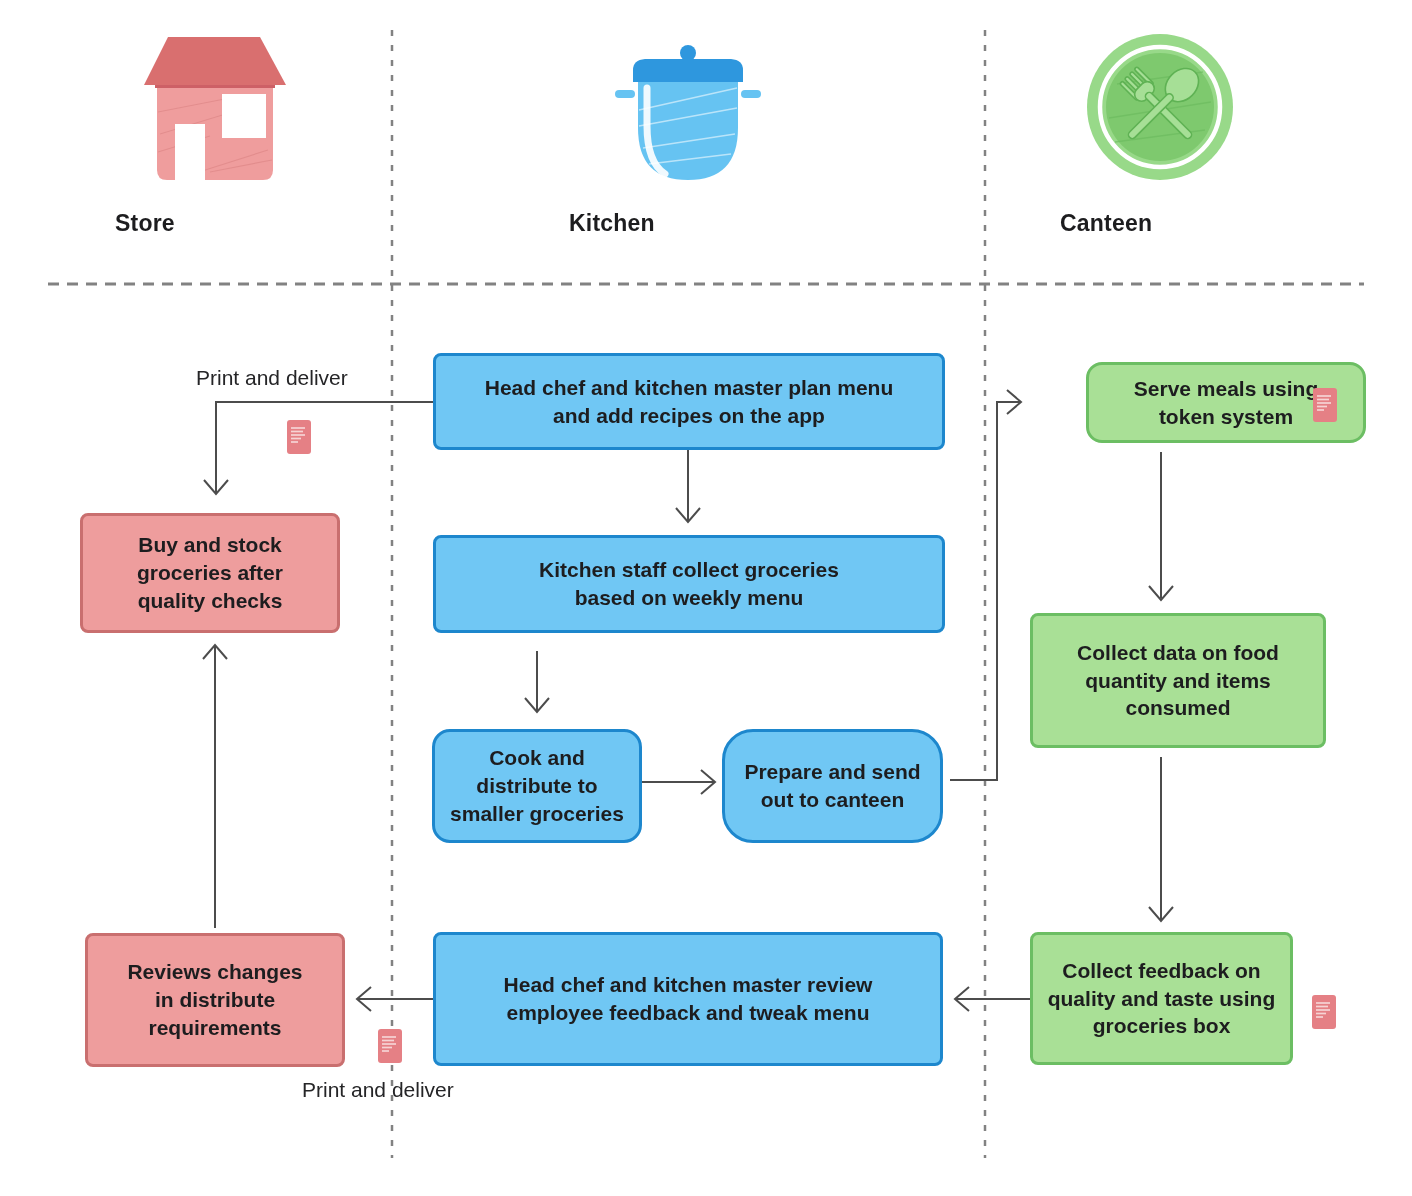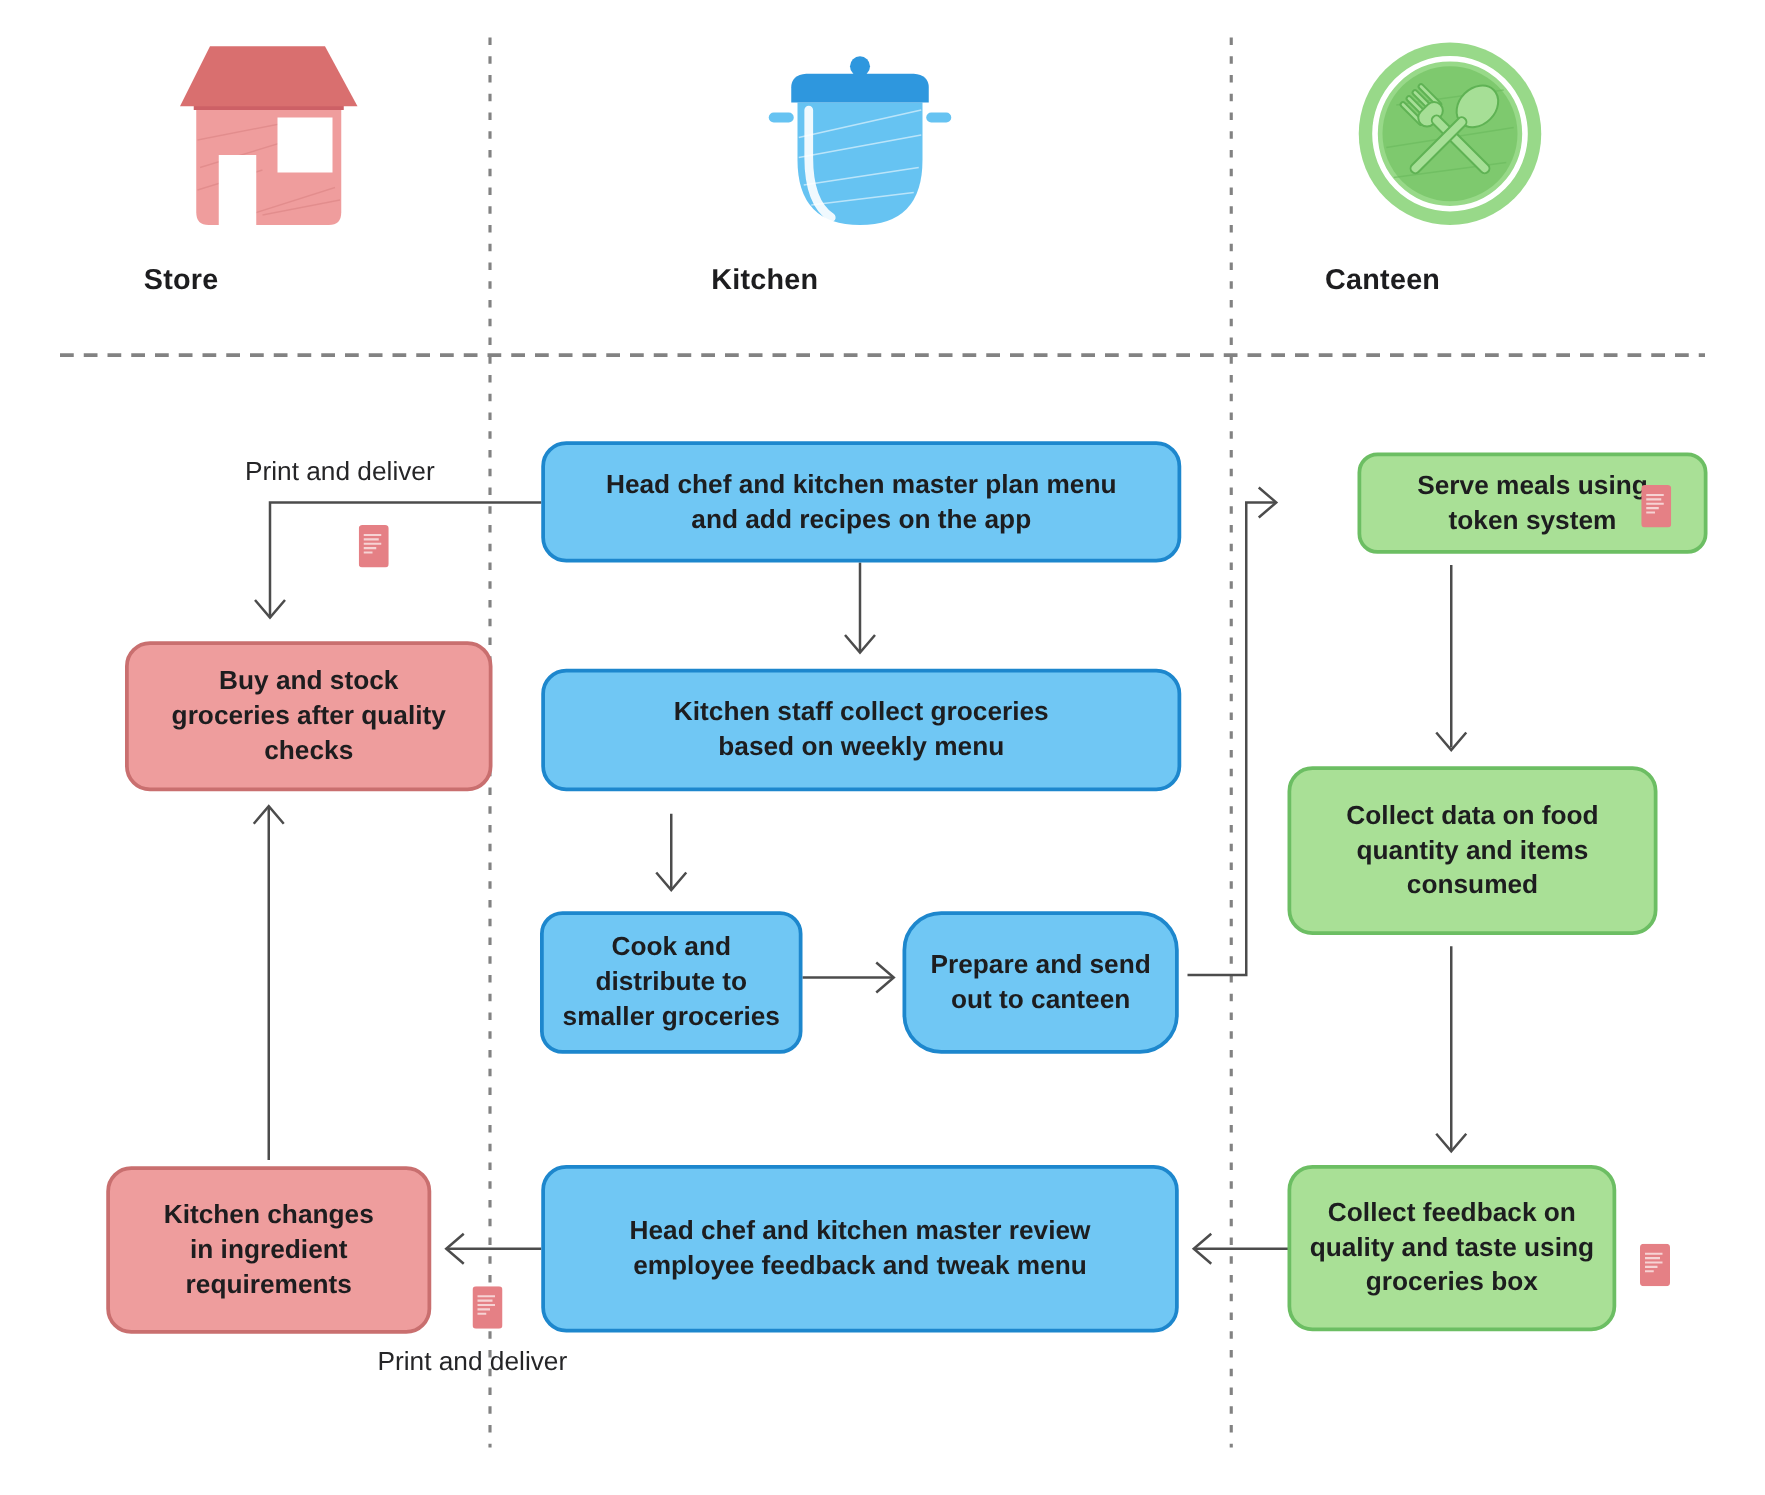--- a/index.html
+++ b/index.html
@@ -9,21 +9,21 @@
     overflow:hidden;
   }
   svg.layer{position:absolute;left:0;top:0;width:1412px;height:1196px;}
   .lane-label{
     position:absolute;top:210px;width:200px;text-align:left;
     font-size:23px;font-weight:700;color:var(--text,#1d1d1f);letter-spacing:.2px;
   }
   .node{
     position:absolute;box-sizing:border-box;display:flex;align-items:center;justify-content:center;
     text-align:center;font-weight:700;font-size:21px;line-height:1.32;
-    border-radius:20px;border:3px solid transparent;
+    border-radius:8px;border:3px solid transparent;
   }
   .node.blue{background:var(--blue-fill,#70c7f4);border-color:var(--blue-border,#1d87cd);}
   .node.green{background:var(--green-fill,#a9e096);border-color:var(--green-border,#6cbe63);}
   .node.red{background:var(--red-fill,#ee9d9d);border-color:var(--red-border,#c96f6f);}
   .annotation{
     position:absolute;width:200px;text-align:left;font-size:21px;font-weight:400;color:#252527;
   }
   .icon-svg{position:absolute;}
   .connector{stroke:var(--arrow,#4c4c4c);stroke-width:2;fill:none;}
   .divider{stroke:var(--divider,#828282);fill:none;}
@@ -156,22 +156,22 @@
   <div class="lane-label" style="left:1060px">Canteen</div>
 
   <div class="node blue" style="left:433px;top:353px;width:512px;height:97px;padding:0 46px">Head chef and kitchen master plan menu and add recipes on the app</div>
   <div class="node blue" style="left:433px;top:535px;width:512px;height:98px;padding:0 76px">Kitchen staff collect groceries based on weekly menu</div>
   <div class="node blue" style="left:432px;top:729px;width:210px;height:114px;padding:0 10px;border-radius:18px">Cook and distribute to smaller groceries</div>
   <div class="node blue" style="left:722px;top:729px;width:221px;height:114px;padding:0 12px;border-radius:31px">Prepare and send out to canteen</div>
   <div class="node green" style="left:1086px;top:362px;width:280px;height:81px;padding:0 18px;border-radius:16px">Serve meals using token system</div>
   <div class="node green" style="left:1030px;top:613px;width:296px;height:135px;padding:0 22px">Collect data on food quantity and items consumed</div>
   <div class="node green" style="left:1030px;top:932px;width:263px;height:133px;padding:0 11px">Collect feedback on quality and taste using groceries box</div>
   <div class="node blue" style="left:433px;top:932px;width:510px;height:134px;padding:0 34px">Head chef and kitchen master review employee feedback and tweak menu</div>
-  <div class="node red" style="left:100px;top:513px;width:294px;height:120px;padding:0 30px">Buy and stock groceries after quality checks</div>
-  <div class="node red" style="left:85px;top:933px;width:260px;height:134px;padding:0 37px">Kitchen changes in ingredient requirements</div>
+  <div class="node red" style="left:80px;top:513px;width:260px;height:120px;padding:0 30px">Buy and stock groceries after quality checks</div>
+  <div class="node red" style="left:85px;top:933px;width:260px;height:134px;padding:0 37px">Reviews changes in distribute requirements</div>
 
   <div class="annotation" style="left:196px;top:366px">Print and deliver</div>
   <div class="annotation" style="left:302px;top:1078px">Print and deliver</div>
 
   <svg class="icon-svg" style="left:287px;top:420px" width="24" height="34" viewBox="0 0 24 34">
     <rect class="doc-body" x="0" y="0" width="24" height="34" rx="3"></rect>
     <g class="doc-line">
         <line x1="4" y1="8" x2="18" y2="8"></line>
         <line x1="4" y1="11.5" x2="16" y2="11.5"></line>
         <line x1="4" y1="15" x2="18" y2="15"></line>

